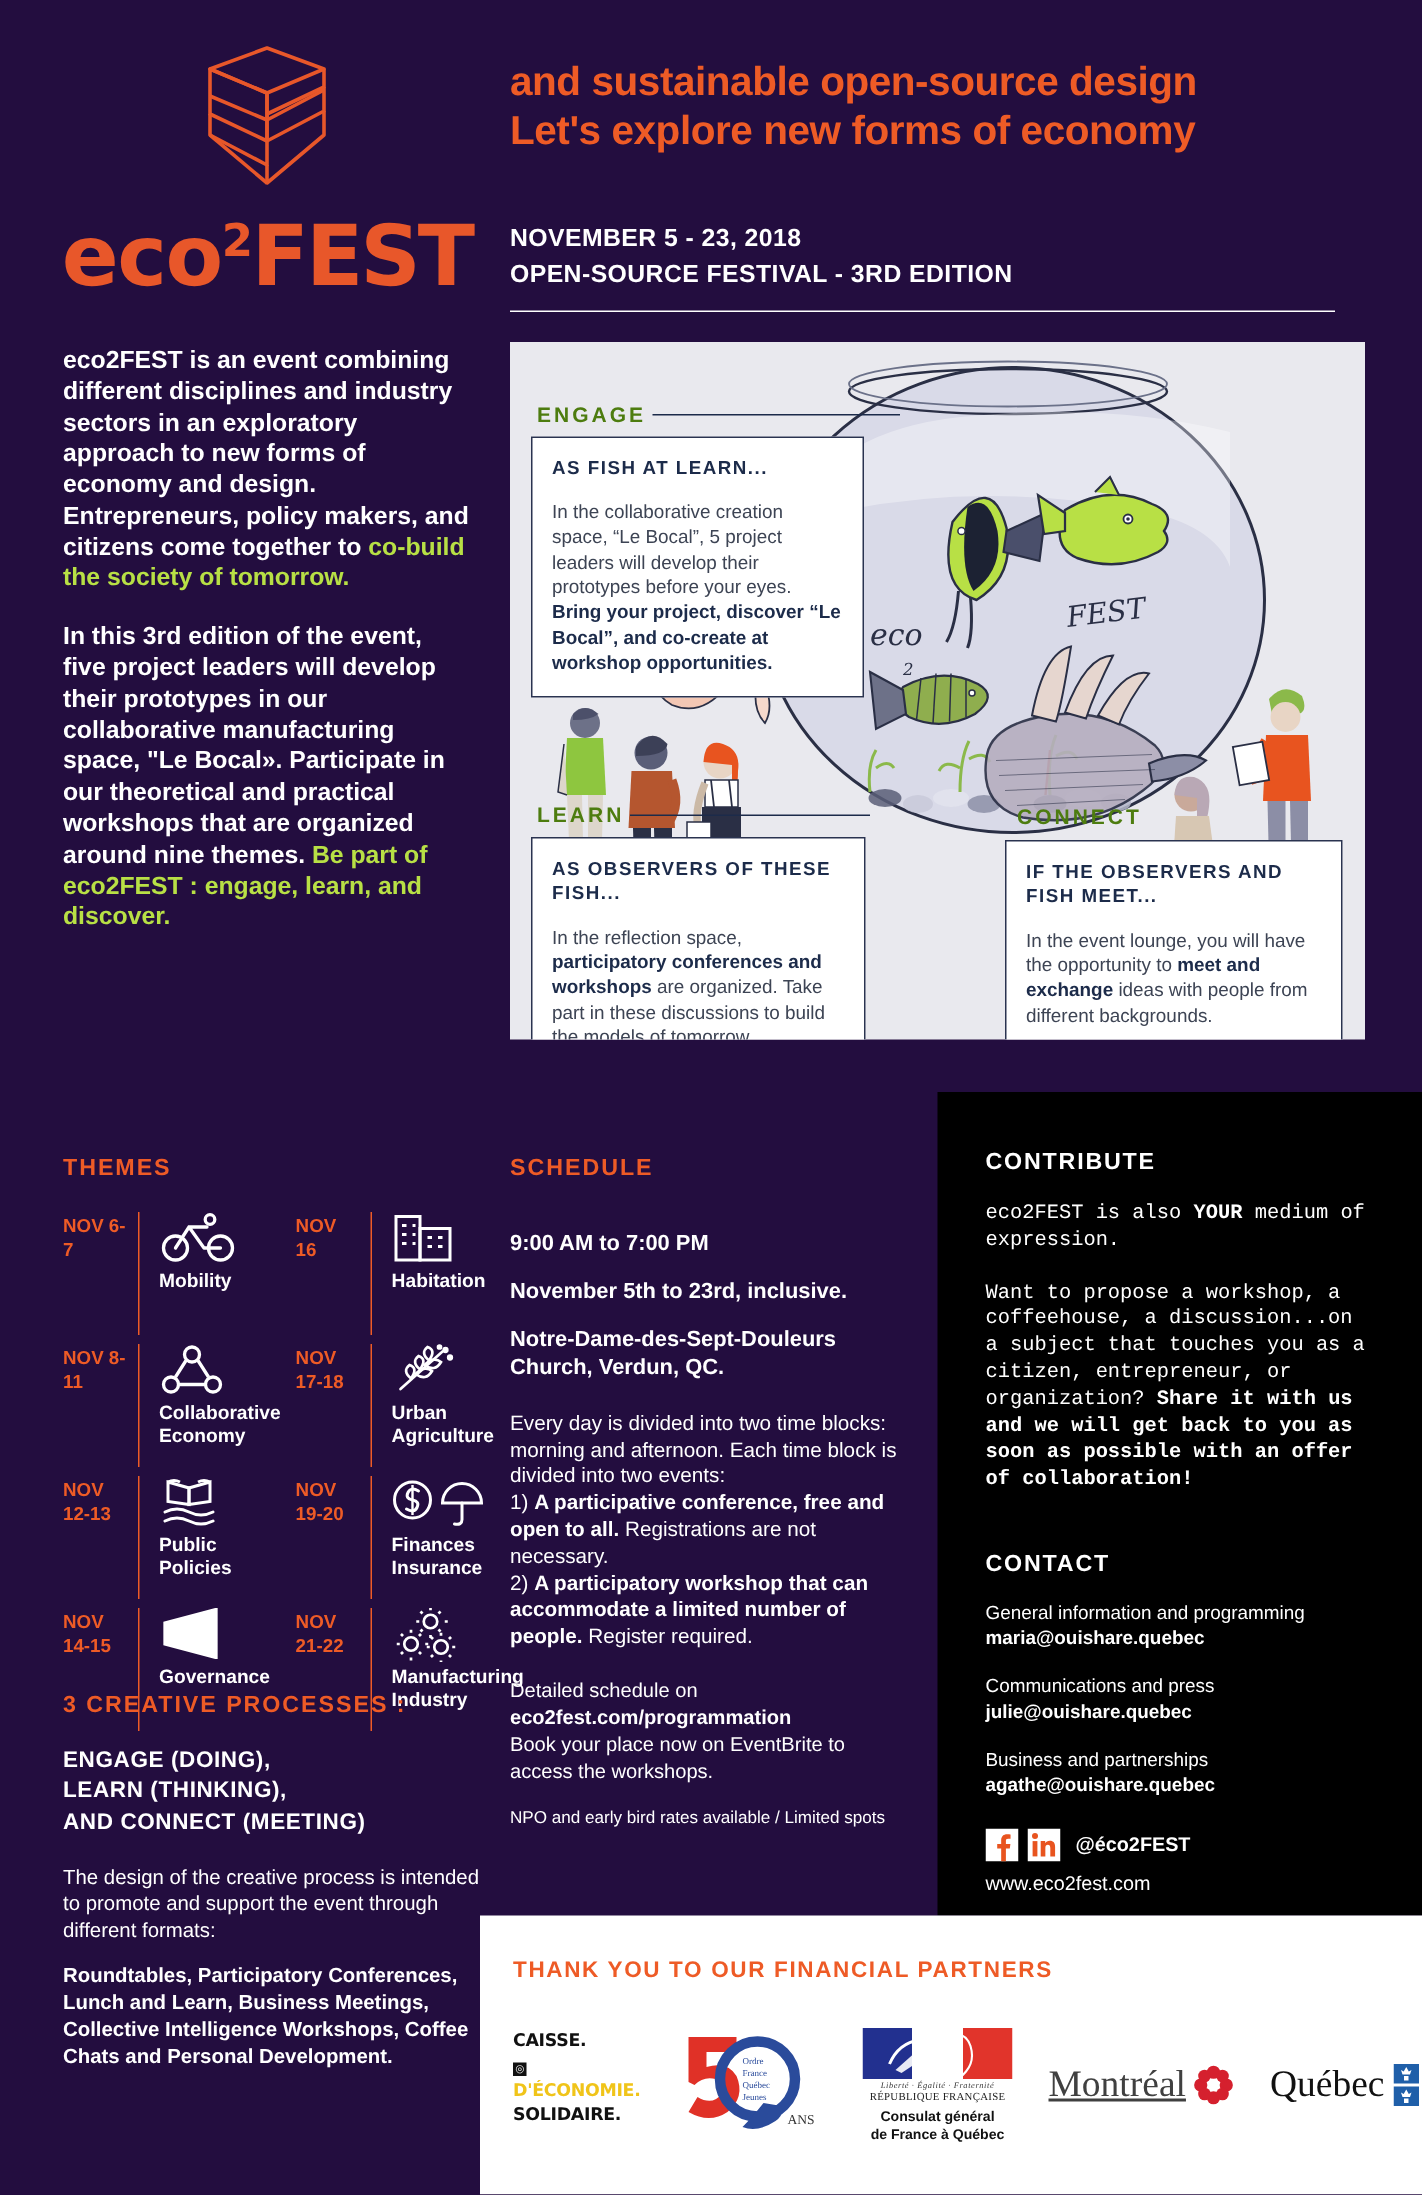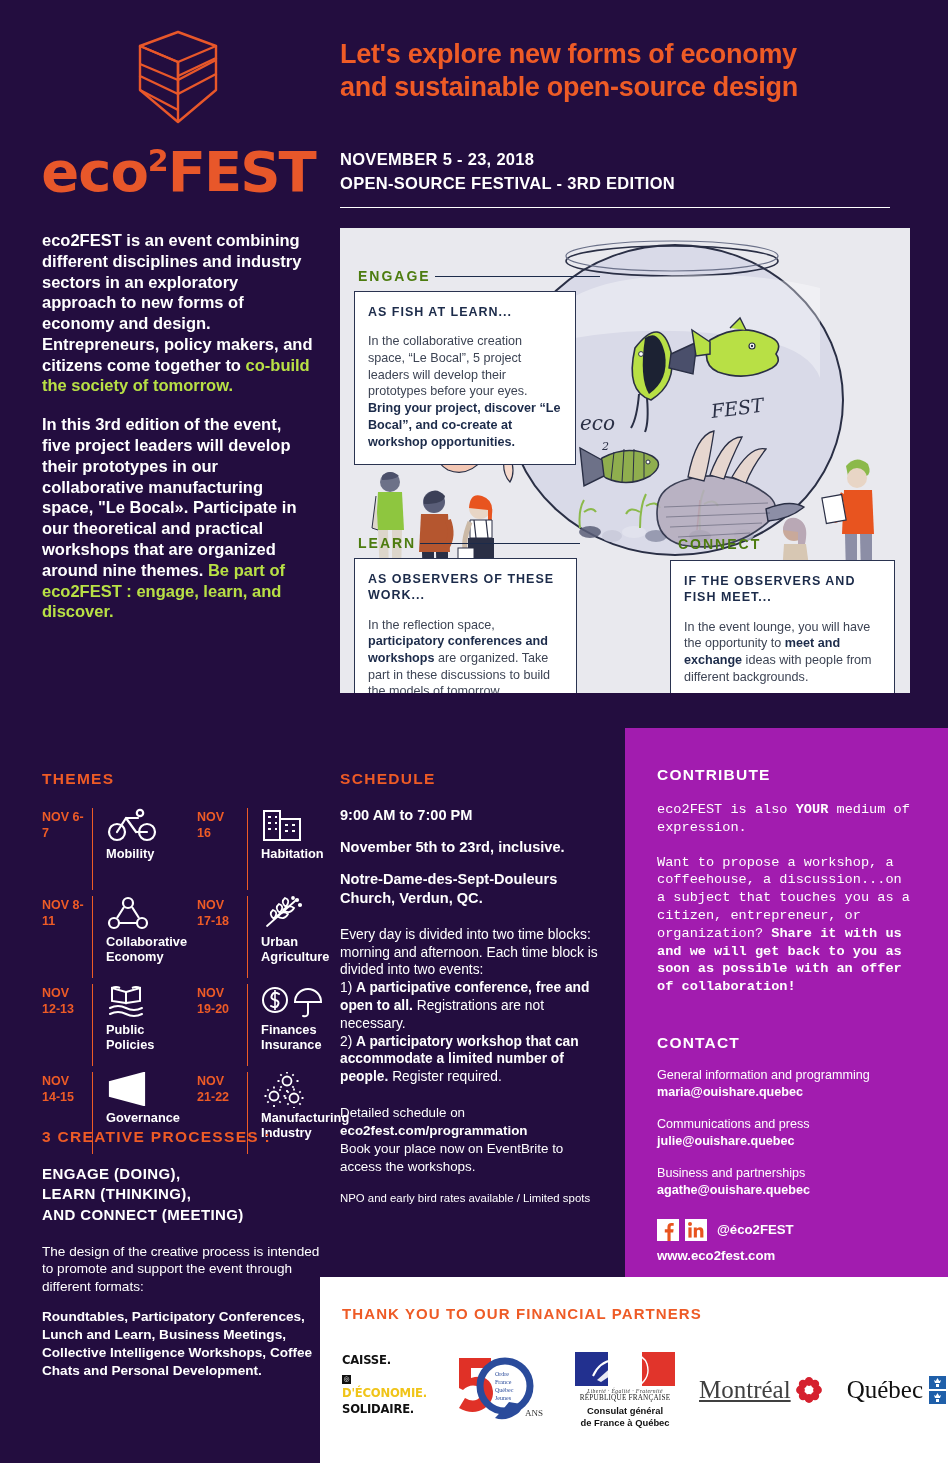--- a/index.html
+++ b/index.html
@@ -69,40 +69,40 @@
   
   .creative { position: absolute; left: 42px; top: 1128px; width: 282px; }
   .creative .proc { margin-top: 18px; color: #ffffff; font-size: 15px; font-weight: 700;
                     letter-spacing: 0.4px; line-height: 1.35; }
   .creative .desc { margin-top: 18px; color: #ffffff; font-size: 13.6px; line-height: 1.3; }
   .creative .fmt { margin-top: 12px; color: #ffffff; font-size: 13.6px; font-weight: 700;
                    line-height: 1.32; }
 
   
   .schedule { position: absolute; left: 340px; top: 770px; width: 268px; }
-  .schedule .s-bold { margin-top: 18px; color: #ffffff; font-size: 14.6px; font-weight: 700;
+  .schedule .s-bold { margin-top: 32px; color: #ffffff; font-size: 14.6px; font-weight: 700;
                       line-height: 1.3; }
   .schedule .s-bold + .s-bold { margin-top: 13px; }
   .schedule .s-body { margin-top: 18px; color: #ffffff; font-size: 13.8px; line-height: 1.29; }
   .schedule .s-links { margin-top: 18px; color: #ffffff; font-size: 13.4px; line-height: 1.33; }
   .schedule .s-small { margin-top: 16px; color: #ffffff; font-size: 11.4px; line-height: 1.3; }
   .schedule b { font-weight: 700; }
 
   
   .orange { position: absolute; left: 625px; top: 728px; width: 323px; height: 549px;
-            background: #a21caf; padding: 38px 30px 0 32px; }
+            background: #000000; padding: 38px 30px 0 32px; }
   .orange h3 { color: #ffffff; font-size: 15.5px; font-weight: 700; letter-spacing: 1.2px; }
   .orange p { color: #ffffff; font-size: 13.6px; line-height: 1.31; margin-top: 17px; font-family: Liberation Mono, monospace; }
   .orange b { font-weight: 700; }
   .contact-head { margin-top: 38px; }
   .contact-item { margin-top: 15px; color: #ffffff; font-size: 12.6px; line-height: 1.35; }
   .contact-item b { font-weight: 700; }
   .social { margin-top: 20px; display: flex; align-items: center; gap: 6px; }
   .social .handle { color: #ffffff; font-size: 13.2px; font-weight: 700; margin-left: 4px; }
-  .social-site { margin-top: 7px; color: #ffffff; font-size: 13.2px; font-weight: 700; }
+  .social-site { margin-top: 7px; color: #ffffff; font-size: 13.2px; font-weight: 400; }
 
   
   .footer { position: absolute; left: 320px; top: 1277px; width: 628px; height: 186px;
             background: #ffffff; padding: 28px 0 0 22px; }
   .footer h3 { color: #ee5b26; font-size: 15px; font-weight: 700; letter-spacing: 1.1px; }
   .partners { margin-top: 30px; display: flex; gap: 24px; }
   .p-caisse { font-family: "DejaVu Sans", sans-serif; font-size: 11.6px; font-weight: 700;
               color: #111111; line-height: 1.42; letter-spacing: -0.2px; }
   .p-caisse .yellow { color: #f0c419; }
   .p-caisse .sq { display: inline-block; width: 9px; height: 9px; background: #111; color:#fff;
@@ -140,22 +140,22 @@
         <path d="M22 62 L60 94"></path>
       </g>
     </svg>
     <div class="logo-word">
       <span>eco</span><span class="sup">2</span><span class="fest">FEST</span>
     </div>
   </div>
 
   <div class="head-right">
     <div class="head-title">
+      <div>and sustainable open-source design</div>
       <div>Let's explore new forms of economy</div>
-      <div>and sustainable open-source design</div>
     </div>
     <div class="head-dates">
       <div>NOVEMBER 5 - 23, 2018</div>
       <div>OPEN-SOURCE FESTIVAL - 3RD EDITION</div>
     </div>
     <div class="head-rule"></div>
   </div>
 
   <div class="intro">
     <p><span>eco2FEST is an event combining different disciplines and industry sectors in an exploratory approach to new forms of economy and design. Entrepreneurs, policy makers, and citizens come together to </span><span class="hl-green">co-build the society of tomorrow.</span></p>
@@ -326,21 +326,21 @@
     <div class="box" id="engage-box">
       <h4>AS FISH AT LEARN...</h4>
       <p><span>In the collaborative creation space, “Le Bocal”, 5 project leaders will develop their prototypes before your eyes. </span><b>Bring your project, discover “Le Bocal”, and co-create at workshop opportunities.</b></p>
     </div>
 
     <div class="sec-label" style="left:18px; top:307px;">
       <span>LEARN</span>
       <span class="rule" style="width:160px;"></span>
     </div>
     <div class="box" id="learn-box">
-      <h4>AS OBSERVERS OF THESE WORK...</h4>
+      <h4>AS OBSERVERS OF THESE FISH...</h4>
       <p><span>In the reflection space, </span><b>participatory conferences and workshops</b><span> are organized. Take part in these discussions to build the models of tomorrow.</span></p>
     </div>
 
     <div class="sec-label" style="left:338px; top:308px;">
       <span>CONNECT</span>
     </div>
     <div class="box" id="connect-box">
       <h4>IF THE OBSERVERS AND FISH MEET...</h4>
       <p><span>In the event lounge, you will have the opportunity to </span><b>meet and exchange</b><span> ideas with people from different backgrounds.</span></p>
     </div>

